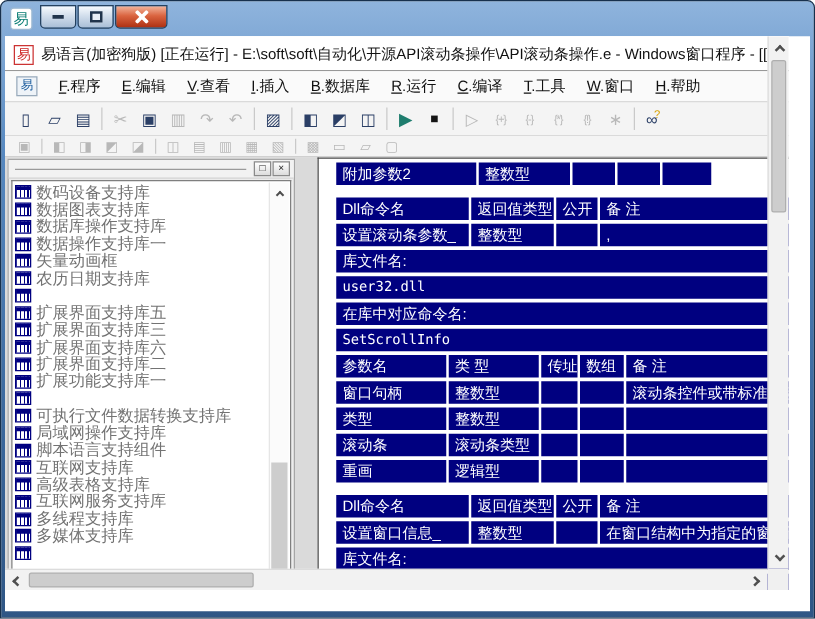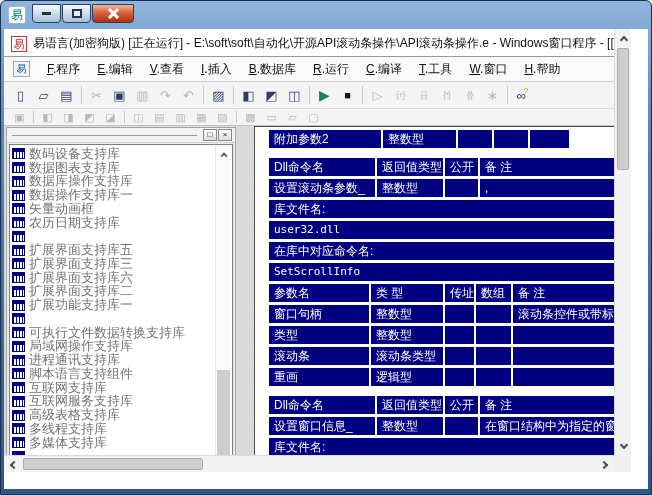--- a/index.html
+++ b/index.html
@@ -65,21 +65,21 @@
   .libscroll .sbbtn{width:16px;height:15px;top:0}
   .libthumb{position:absolute;left:1px;right:1px;top:224px;bottom:0;background:#cdcdcd}
   
   .editor{position:absolute;left:250px;top:0;right:0;bottom:0;background:#fff;border-left:1px solid #4a4a4a;border-top:1px solid #4a4a4a;padding:3px 0 0 14px;overflow:hidden}
   .trow{display:flex}
   .rowgap{height:7px}
   .cell{height:18px;margin:0 2px 3px 0;background:#000080;color:#fff;font-size:12px;line-height:18px;padding:0 5px;white-space:nowrap;overflow:hidden;flex:none}
   .mono .cell{font-family:"DejaVu Sans Mono",monospace;font-size:11px}
   .frag .c0{width:112px}.frag .c1{width:73px}.frag .c2{width:34px}.frag .c3{width:34px}.frag .c4{width:39px}
   .dll .c0{width:106px}.dll .c1{width:66px}.dll .c2{width:33px}.dll .c3{width:420px}
-  .par .c0{width:100px}.par .c1{width:72px}.par .c2{width:29px}.par .c3{width:35px}.par .c4{width:420px}
+  .par .c0{width:88px}.par .c1{width:72px}.par .c2{width:29px}.par .c3{width:35px}.par .c4{width:420px}
   .fullrow .c0{width:420px}
 </style>
 </head>
 <body>
 
 <div class="window">
   <div class="titlebar">
     <div class="app-ico">易</div>
     <div class="winbtns">
       <div class="wbtn">
@@ -302,37 +302,33 @@
                   <div class="libitem">
                     <span class="libico"></span>
                     <span>可执行文件数据转换支持库</span>
                   </div>
                   <div class="libitem">
                     <span class="libico"></span>
                     <span>局域网操作支持库</span>
                   </div>
                   <div class="libitem">
                     <span class="libico"></span>
-                    <span>进程通讯支持库</span>
-                  </div>
-                  <div class="libitem">
-                    <span class="libico"></span>
                     <span>脚本语言支持组件</span>
                   </div>
                   <div class="libitem">
                     <span class="libico"></span>
                     <span>互联网支持库</span>
                   </div>
                   <div class="libitem">
                     <span class="libico"></span>
+                    <span>高级表格支持库</span>
+                  </div>
+                  <div class="libitem">
+                    <span class="libico"></span>
                     <span>互联网服务支持库</span>
-                  </div>
-                  <div class="libitem">
-                    <span class="libico"></span>
-                    <span>高级表格支持库</span>
                   </div>
                   <div class="libitem">
                     <span class="libico"></span>
                     <span>多线程支持库</span>
                   </div>
                   <div class="libitem">
                     <span class="libico"></span>
                     <span>多媒体支持库</span>
                   </div>
                   <div class="libitem">

